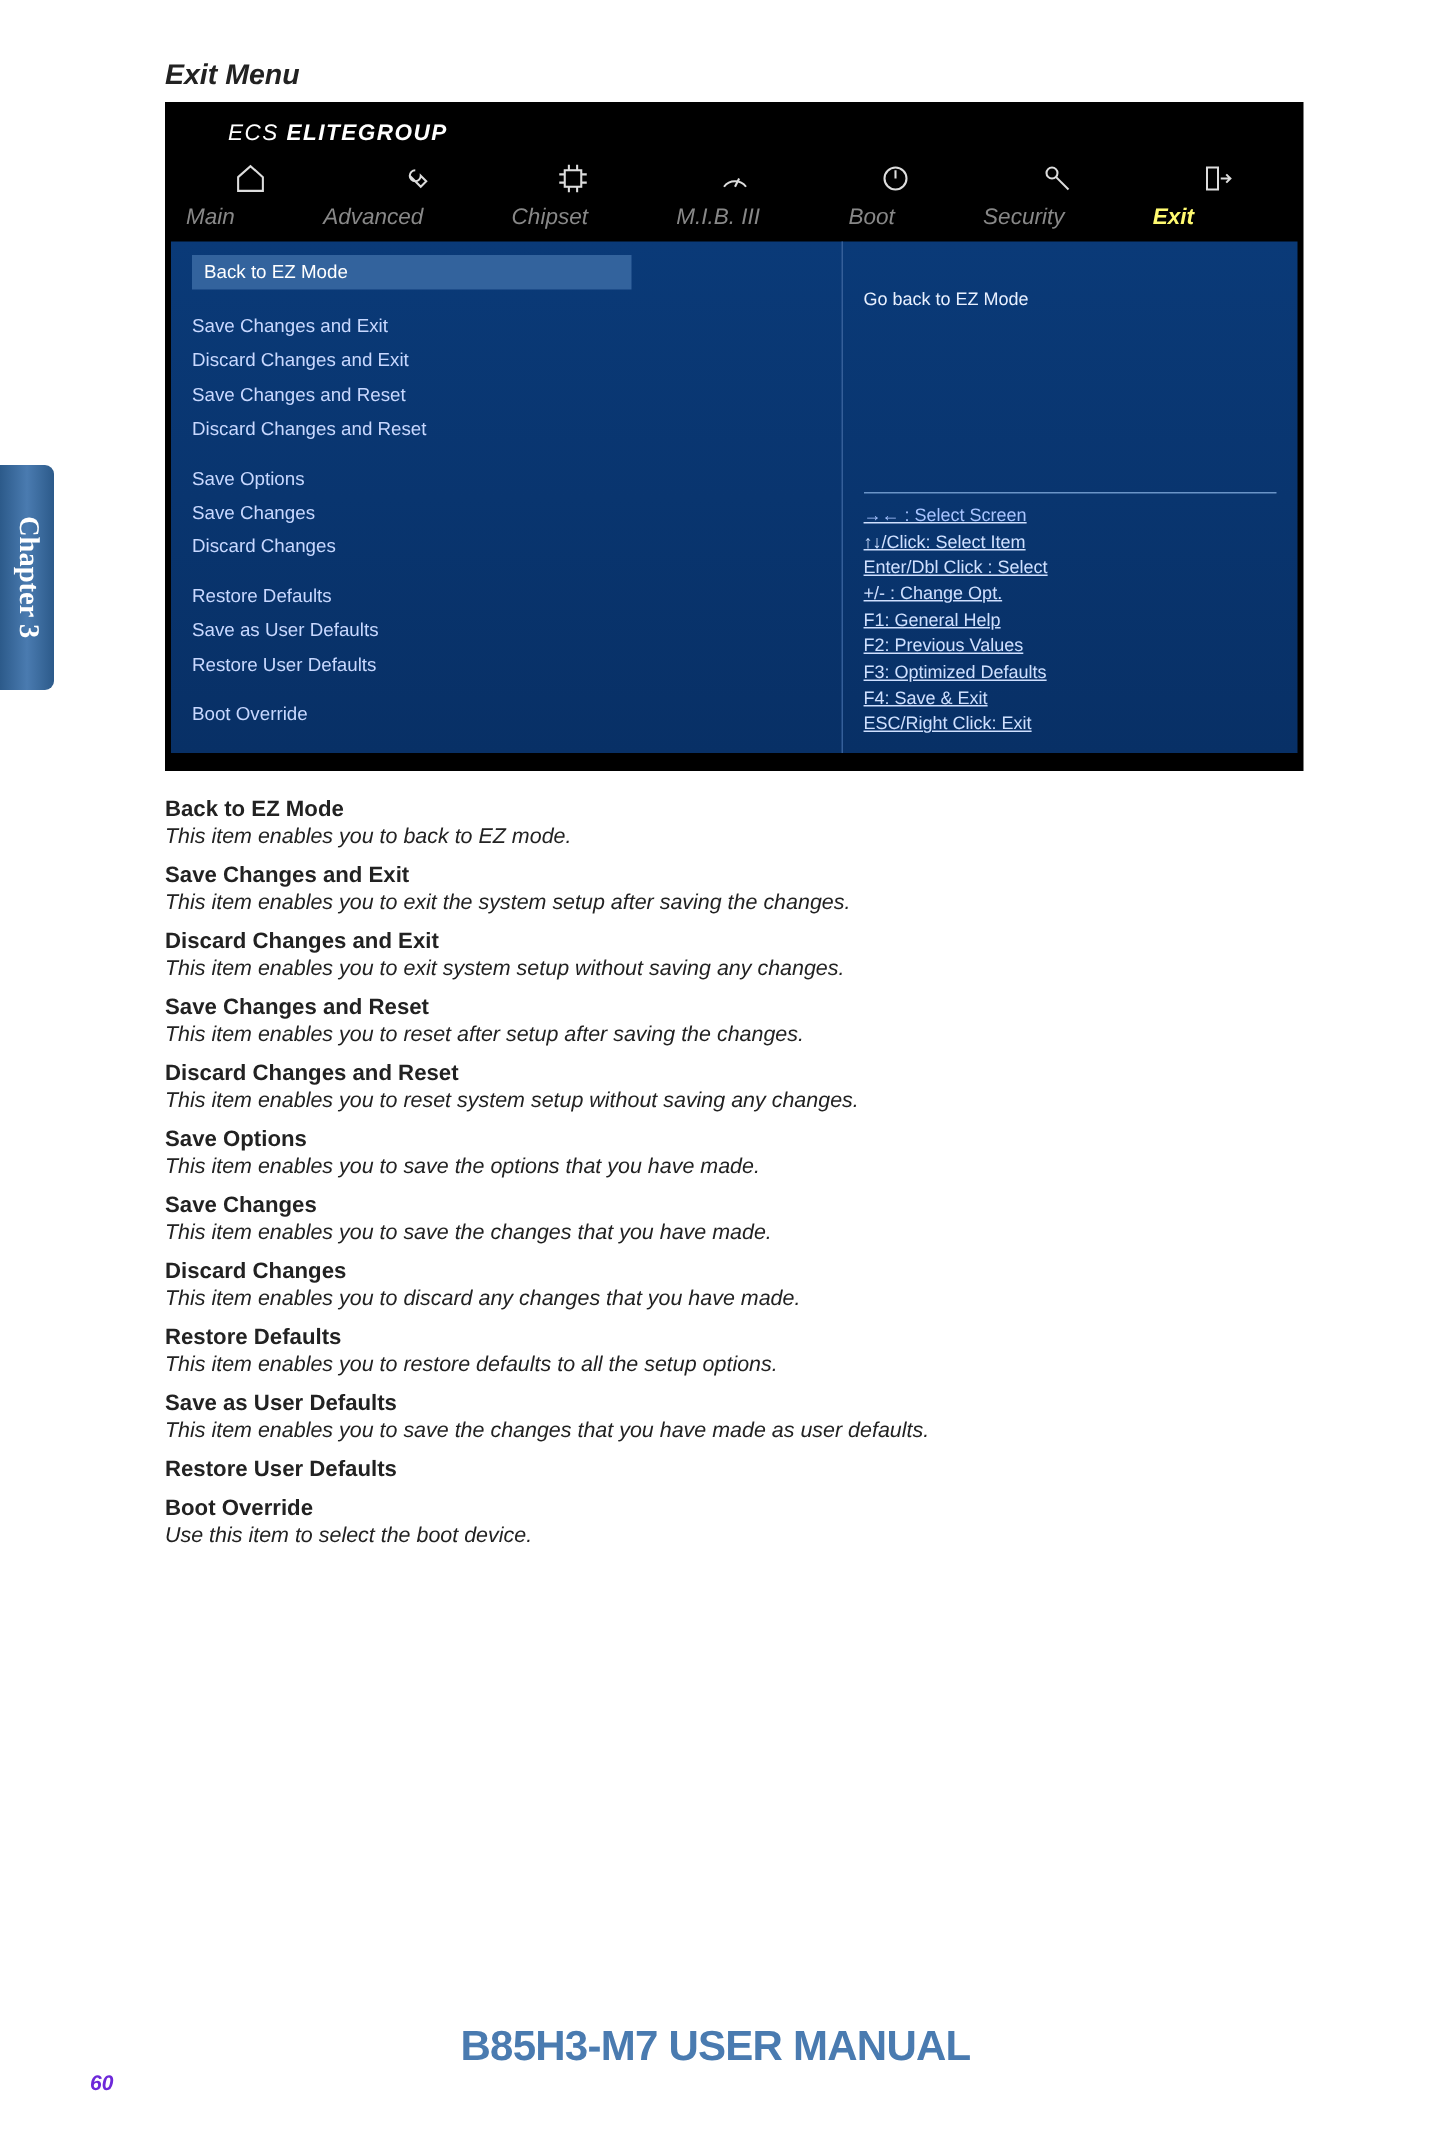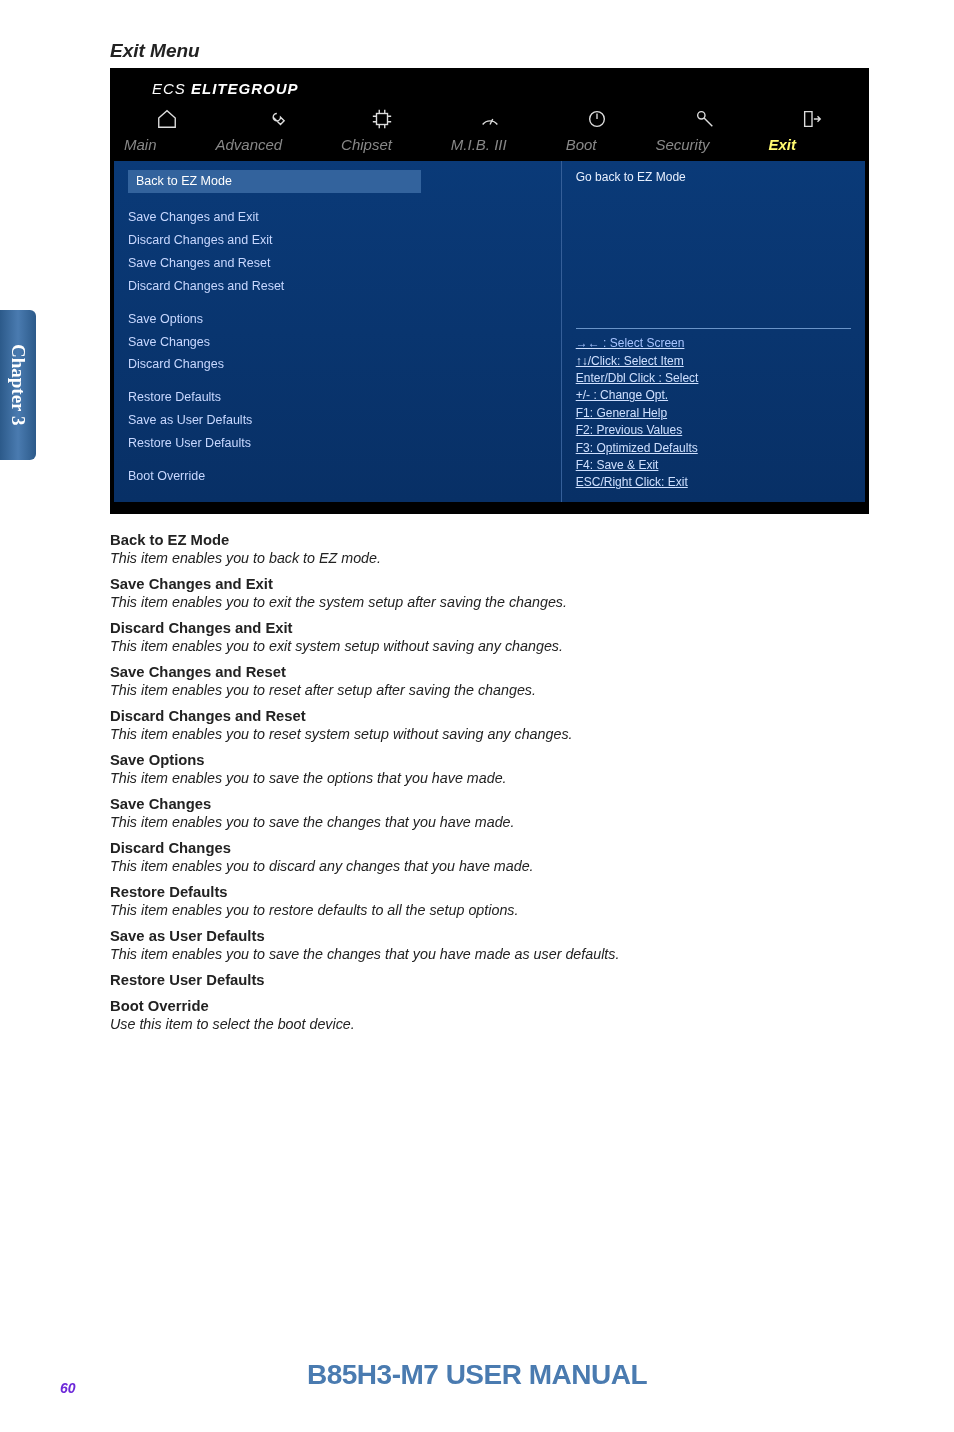--- a/index.html
+++ b/index.html
@@ -126,20 +126,21 @@
     border-left: 1px solid #355f99;
     padding: 6px 14px 10px 14px;
     font-size: 12px;
     color: #cfe0ff;
     display: flex;
     flex-direction: column;
   }
   .help-pane .help-top {
     color: #e8f0ff;
     padding: 3px 0 8px 0;
+    margin-top: 22px;
   }
   .help-pane .help-keys {
     border-top: 1px solid #6a94c8;
     margin-top: auto;
     padding-top: 6px;
     line-height: 1.45;
     text-decoration: underline;
   }
   .help-keys .arrows { color: #a8c4ff; }
   
@@ -156,21 +157,21 @@
     font-style: italic;
   }
   .footer-title {
     text-align: center;
     color: #4a7bb0;
     font-family: Arial Black, Arial, sans-serif;
     font-weight: 900;
     font-size: 28px;
     letter-spacing: -0.5px;
     position: absolute;
-    bottom: 41px;
+    bottom: 52px;
     left: 0; right: 0;
   }
   .page-num {
     position: absolute;
     left: 60px;
     bottom: 36px;
     font-style: italic;
     font-weight: bold;
     font-size: 14px;
     color: #6d28d9;

